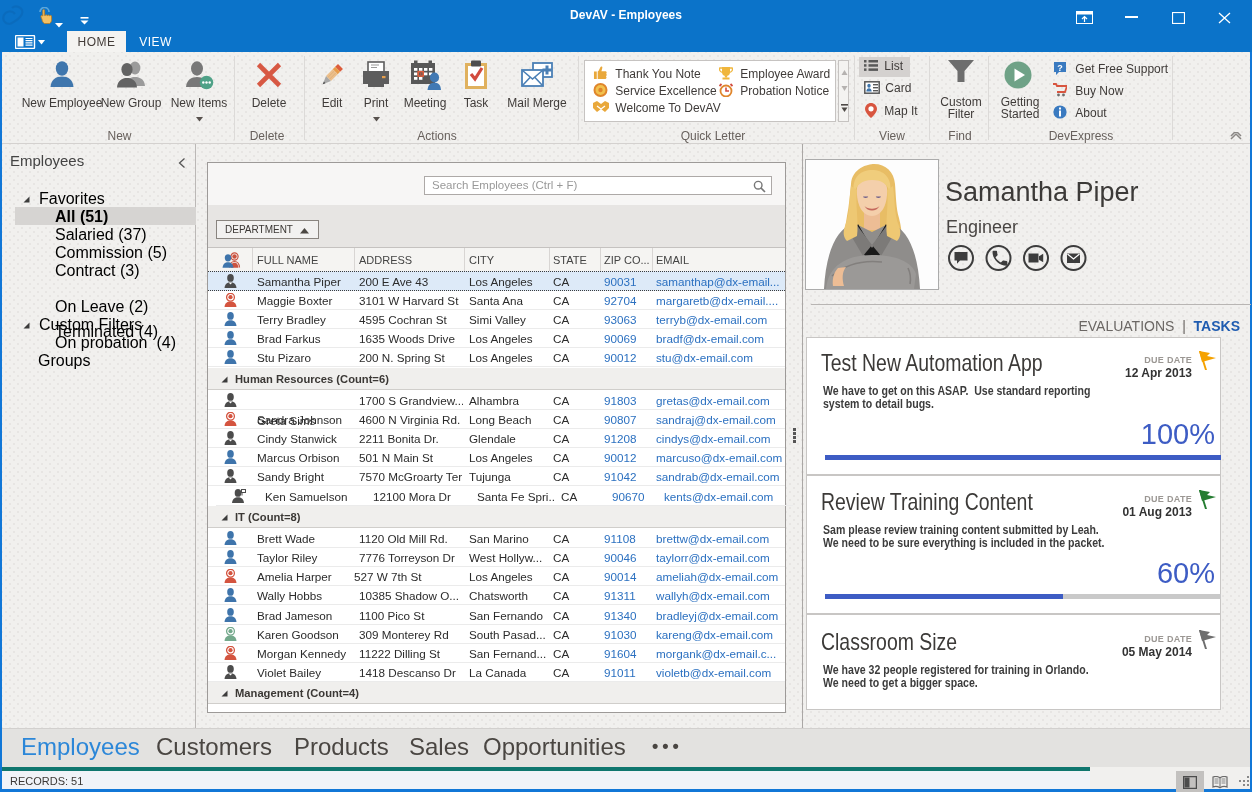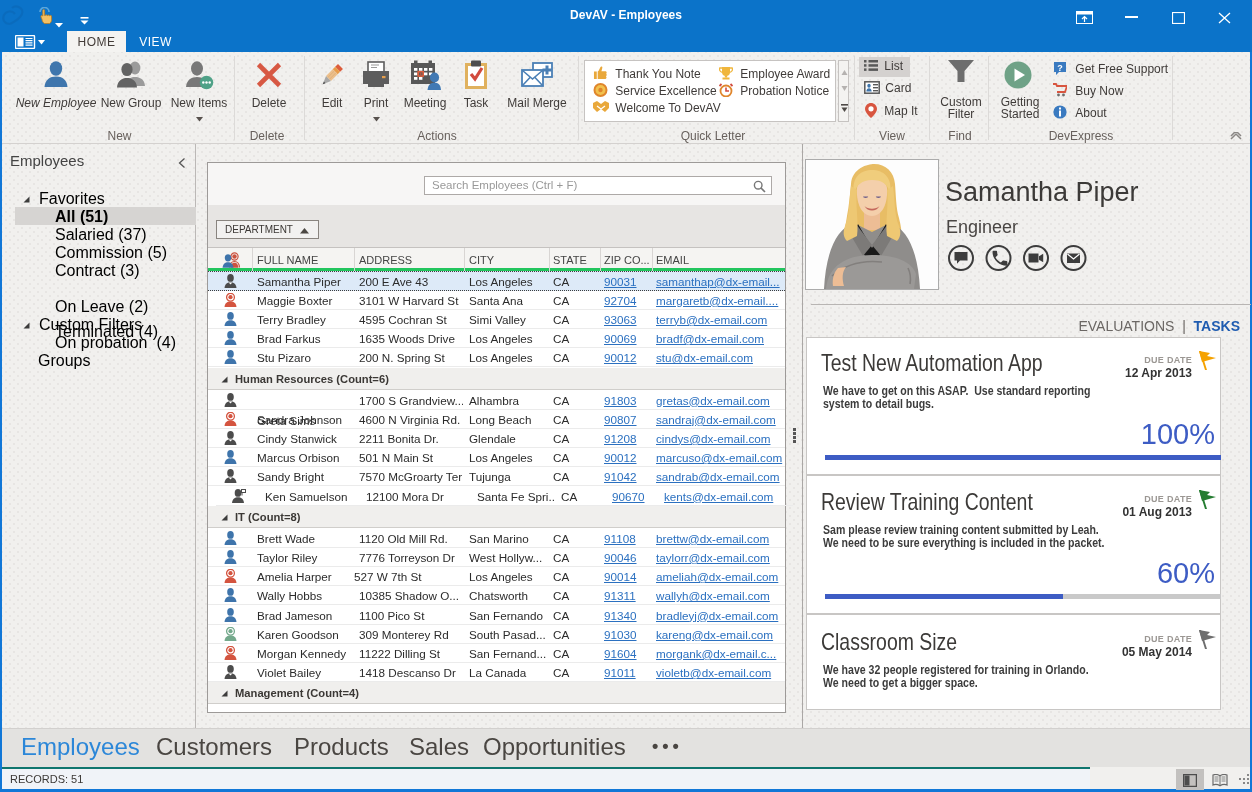--- a/index.html
+++ b/index.html
@@ -28,41 +28,41 @@
 
 #nav { left:0px; top:0px; width:194px; height:584px; border-right:1px solid #bbb8b6; }
 #nav h3 { font-size:15px; font-weight:normal; color:#444; position:absolute; left:8px; top:8px; }
 .titem { position:absolute; height:18px; line-height:18px; white-space:nowrap; }
 
 #grid { left:205px; top:18px; width:579px; height:551px; background:#fff; border:1px solid #9d9a98; }
 #searchrow { position:absolute; left:0; top:0; width:577px; height:42px; background:#f7f6f5; }
 #searchbox { position:absolute; left:216px; top:13px; width:348px; height:19px; background:#fff; border:1px solid #ada9a7; font-size:11.5px; color:#999; line-height:17px; padding-left:7px; }
 #grouprow { position:absolute; left:0; top:42px; width:577px; height:43px; background:#e7e5e3; border-bottom:1px solid #c5c2c0; }
 #depbtn { position:absolute; left:8px; top:15px; width:103px; height:19px; background:#f2f1f0; border:1px solid #89847f; font-size:10px; color:#3b3734; line-height:17px; padding-left:8px; }
-.hdr { position:absolute; top:85px; height:24px; background:#f5f4f2; border-bottom:4px solid #22c55e; font-size:11px; color:#444;padding-left:28px; }
+.hdr { position:absolute; top:85px; height:24px; background:#f5f4f2; border-bottom:1px solid #22c55e; font-size:11px; color:#444;padding-left:28px; }
 .vline { position:absolute; top:85px; width:1px; background:#d8d5d3; }
 .grow { position:absolute; left:0; width:577px; height:19px; border-bottom:1px solid #ebebeb; font-size:11.7px; color:#2b2b2b; }
 .gcell { position:absolute; top:0; height:19px; line-height:19px; white-space:nowrap; overflow:hidden; }
-.glink { color:#2b70c0; text-decoration:underline; }
+.glink { color:#2b70c0; }
 .grow-sel { background:#ddeaf8; border-top:1.5px dotted #3c3c3c; border-bottom:1.5px dotted #3c3c3c; height:20px; margin-top:-1px; }
 .ggroup { position:absolute; left:0; width:577px; height:22px; background:#f0efed; border-bottom:1px solid #d0cecb; font-size:11.2px; font-weight:bold; color:#3b3835; line-height:22px; }
 
 #rpanel { left:800px; top:0px; width:448px; height:584px; border-left:1px solid #aaa7a5; }
 .card { position:absolute; left:3px; width:415px; background:#fff; border:1px solid #c8c6c4; }
 .due { position:absolute; right:28px; text-align:right; }
 .duelab { line-height:11px; font-size:9px; font-weight:bold; color:#9b9793; letter-spacing:0.3px; }
 .dueval { font-size:12px; font-weight:bold; color:#333; }
 .cbody { position:absolute; left:16px; font-size:12px; font-weight:bold; color:#3c3c3c; line-height:13px; transform:scaleX(0.88); transform-origin:left top; white-space:nowrap; }
 .ctitle { position:absolute; left:14px; font-size:24px; color:#3c3a38; transform:scaleX(0.81); transform-origin:left top; white-space:nowrap; }
 .pct { position:absolute; right:5px; font-size:29px; color:#3d5cc4; }
 .pbar { position:absolute; left:18px; width:396px; height:5px; background:#c9c9c9; }
 .pfill { height:5px; background:#3d5cc4; }
 
 #tabbar { left:2px; top:728px; width:1248px; height:39px; background:#e3e2e0; border-top:1px solid #d2d0ce; }
-#statusbar { left:2px; top:767px; width:1088px; height:22px; background:#f0f3f8; border-top:2px solid #0f766e; }
+#statusbar { left:2px; top:767px; width:1088px; height:22px; background:#f0f3f8; border-top:4px solid #0f766e; }
 .btab { position:absolute; top:4px; font-size:24px; color:#4a4642; }
 </style>
 </head>
 <body>
 
 <div class="abs" style="left:0;top:0;width:2px;height:792px;background:#1177d7;"></div>
 <div class="abs" style="left:1250px;top:0;width:2px;height:792px;background:#1177d7;"></div>
 <div class="abs" style="left:0;top:789px;width:1252px;height:3px;background:#1177d7;"></div>
 
 <div id="titlebar" class="abs">
@@ -122,21 +122,21 @@
   <div class="rib-sep" style="left:1170px"></div>
 
   <div class="rib-cap" style="left:80px;width:75px;">New</div>
   <div class="rib-cap" style="left:230px;width:70px;">Delete</div>
   <div class="rib-cap" style="left:400px;width:70px;">Actions</div>
   <div class="rib-cap" style="left:676px;width:70px;">Quick Letter</div>
   <div class="rib-cap" style="left:855px;width:70px;">View</div>
   <div class="rib-cap" style="left:923px;width:70px;">Find</div>
   <div class="rib-cap" style="left:1044px;width:70px;">DevExpress</div>
 
-  <div class="bigbtn" style="left:12px;width:84px;font-style:italic;"><div class="ic">
+  <div class="bigbtn" style="left:18px;width:84px;"><div class="ic">
     <svg width="30" height="30" viewBox="0 0 30 30">
           <ellipse cx="15" cy="8.5" rx="6.2" ry="7.3" fill="#3f76ad"></ellipse>
           <path d="M3.5 27 C4 19.5 9 16.5 15 16.5 C21 16.5 26 19.5 26.5 27 Z" fill="#3f76ad"></path>
         </svg>
   </div>New Employee</div>
   <div class="bigbtn" style="left:96px;width:66px;"><div class="ic">
     <svg width="32" height="30" viewBox="0 0 32 30">
           <g fill="#9b9b9b">
             <ellipse cx="20" cy="8" rx="5.4" ry="6.4"></ellipse>
             <path d="M10.5 26 C11 19.5 15 17 20 17 C25 17 29.5 19.5 30 26 Z"></path>
@@ -518,21 +518,21 @@
         <div class="gcell" style="left:448px;width:128px;"><span class="glink">sandrab@dx-email.com</span></div>
       </div>
     <div class="grow" style="top:323.49999999999994px;margin-left:8px;">
         <div class="gcell" style="left:16px;top:2px;"><svg width="14" height="14" viewBox="0 0 14 14">
             <ellipse cx="6" cy="3.9" rx="3.3" ry="3.9" fill="#4c4c4c"></ellipse>
             <path d="M0 14 C0.5 9.6 3 8.2 6 8.2 C9 8.2 11.5 9.6 12 14 Z" fill="#4c4c4c"></path>
             <rect x="9.5" y="0.5" width="4" height="3" fill="none" stroke="#4c4c4c" stroke-width="1"></rect>
             <rect x="9.5" y="3.5" width="1" height="3" fill="#4c4c4c"></rect>
           </svg></div>
         <div class="gcell" style="left:49px;width:96px;">Ken Samuelson</div>
-        <div class="gcell" style="left:150px;width:104px;">12100 Mora Dr</div>
+        <div class="gcell" style="left:157px;width:104px;">12100 Mora Dr</div>
         <div class="gcell" style="left:261px;width:79px;">Santa Fe Spri...</div>
         <div class="gcell" style="left:345px;width:46px;">CA</div>
         <div class="gcell" style="left:396px;width:47px;"><span class="glink">90670</span></div>
         <div class="gcell" style="left:448px;width:128px;"><span class="glink">kents@dx-email.com</span></div>
       </div>
     <div class="ggroup" style="top:342.69999999999993px;"><svg width="9" height="9" viewBox="0 0 9 9" style="margin:0 6px 0 12px;vertical-align:-1px">
           <path d="M7.5 1.5 V7.5 H1.5 Z" fill="#3c3c3c"></path>
         </svg>IT (Count=8)</div>
     <div class="grow" style="top:365.69999999999993px;">
         <div class="gcell" style="left:16px;top:2px;"><svg width="13" height="14" viewBox="0 0 13 14">

